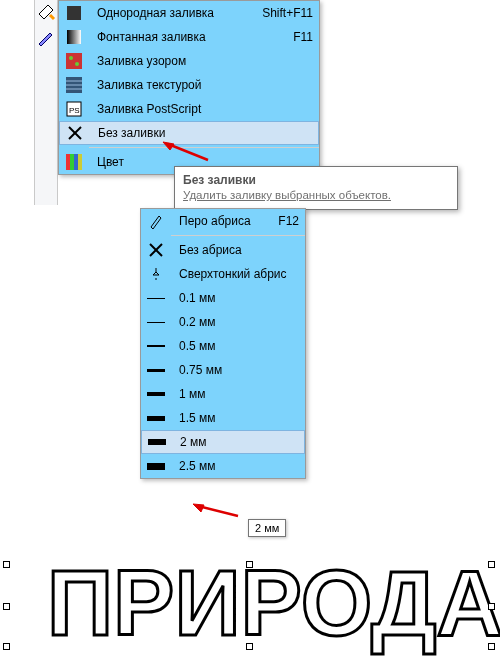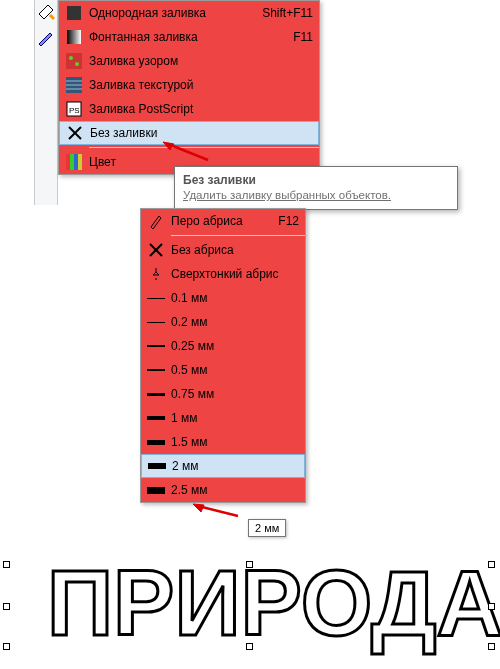--- a/index.html
+++ b/index.html
@@ -20,36 +20,36 @@
     border-left: 1px solid #c9c9c9;
     border-right: 1px solid #c9c9c9;
   }
   .tool-icon {
     position: absolute;
     width: 20px; height: 20px;
     left: 36px;
   }
   .menu {
     position: absolute;
-    background: #ef4444;
+    background: #7dd3fc;
     border: 1px solid #9a9a9a;
     box-shadow: 2px 2px 4px rgba(0,0,0,.25);
   }
   .menu1 { left: 58px; top: 0; width: 262px; }
   .menu-row {
     display: flex;
     align-items: center;
     height: 24px;
     padding: 0 6px 0 4px;
   }
   .menu-row.hover { background: #cfe3f5; border: 1px solid #7fb4e0; }
   .icon-slot {
     width: 22px; height: 22px;
     display: flex; align-items: center; justify-content: center;
-    margin-right: 4px;
+    margin-right: 12px;
     flex-shrink: 0;
   }
   .menu-label { flex: 1; color: #000; }
   .menu-shortcut { color: #000; padding-left: 12px; }
   .sep { height: 1px; background: #cfcfcf; margin: 2px 0 2px 30px; }
 
   .tooltip {
     position: absolute;
     left: 174px; top: 166px;
     width: 284px;
@@ -228,26 +228,20 @@
     <span class="icon-slot">
         <span class="line-sample" style="height:1px"></span>
       </span>
     <span class="menu-label">0.1 мм</span>
   </div>
   <div class="menu-row">
     <span class="icon-slot">
         <span class="line-sample" style="height:1px"></span>
       </span>
     <span class="menu-label">0.2 мм</span>
-  </div>
-  <div class="menu-row">
-    <span class="icon-slot">
-        <span class="line-sample" style="height:1.5px"></span>
-      </span>
-    <span class="menu-label">0.25 мм</span>
   </div>
   <div class="menu-row">
     <span class="icon-slot">
         <span class="line-sample" style="height:2px"></span>
       </span>
     <span class="menu-label">0.5 мм</span>
   </div>
   <div class="menu-row">
     <span class="icon-slot">
         <span class="line-sample" style="height:3px"></span>

